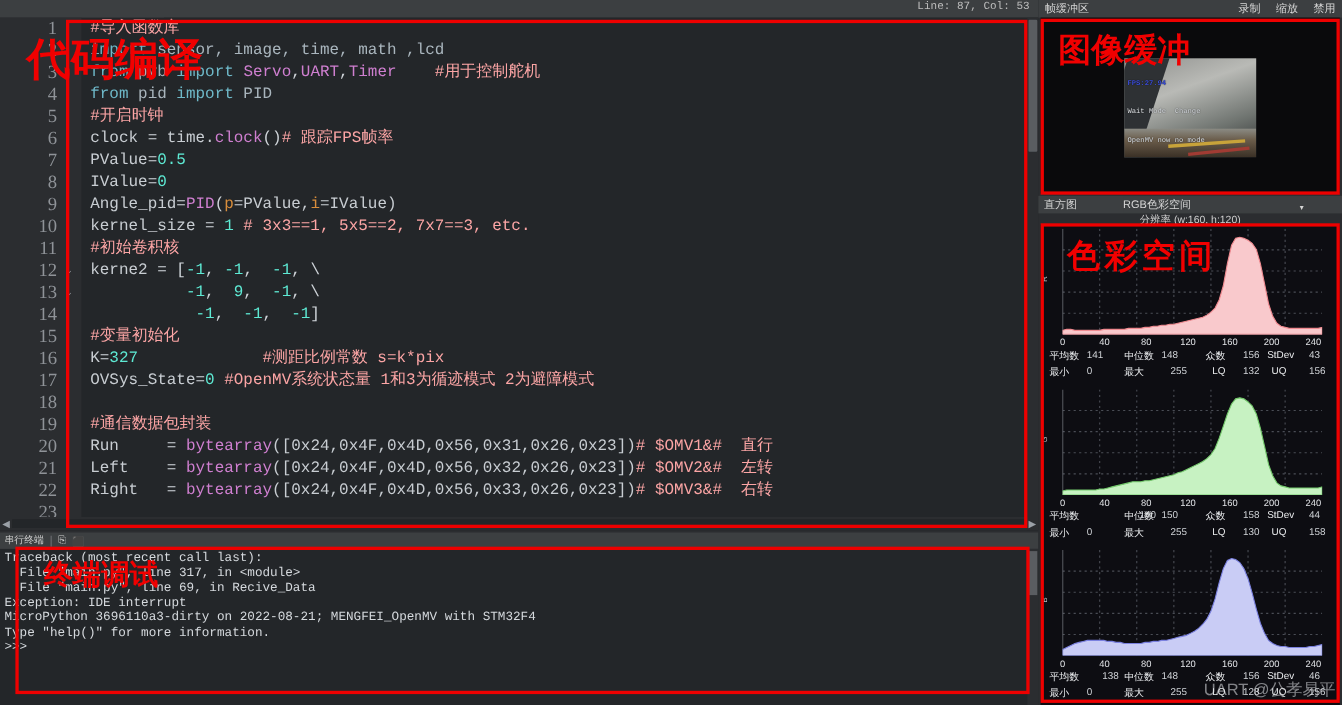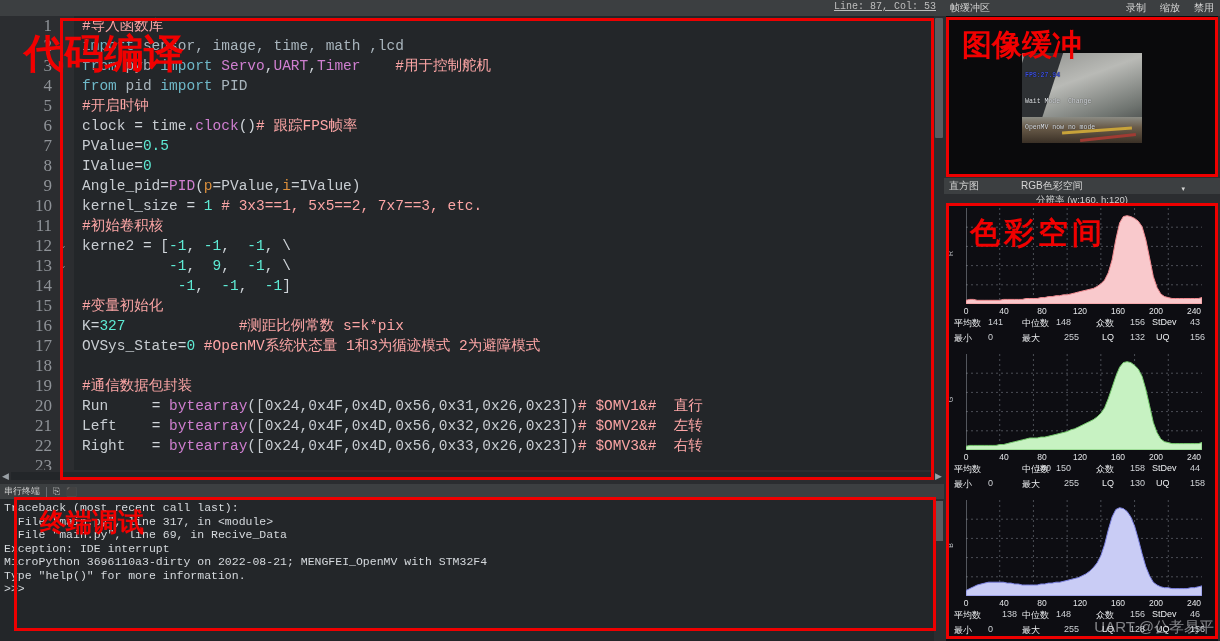--- a/index.html
+++ b/index.html
@@ -26,21 +26,21 @@
   .tab {
     height: 16px; display: flex; align-items: center; gap: 4px;
     padding: 0 4px 0 8px; background: #4a4d50; color: #d8d8d8;
     font-size: 10px; line-height: 16px; white-space: nowrap; margin-top: 31px;
   }
   .tab .caret { font-size: 7px; color: #c0c0c0; margin-left: 26px; }
   .tab .xclose { font-size: 10px; color: #c8c8c8; padding: 0 3px; }
   #linecol {
     position: absolute; right: 8px; top: 1px;
     font-family: "Liberation Mono", monospace;
-    font-size: 10px; color: #bdbdbd; white-space: nowrap; text-decoration: underline;
+    font-size: 10px; color: #bdbdbd; white-space: nowrap;
   }
 
   
   #editor {
     position: absolute; left: 0; top: 16px; width: 944px; height: 466px;
     background: #232629; overflow: hidden;
   }
   #gutter {
     position: absolute; left: 0; top: 0; width: 74px; height: 466px;
     background: #2b2d30;

